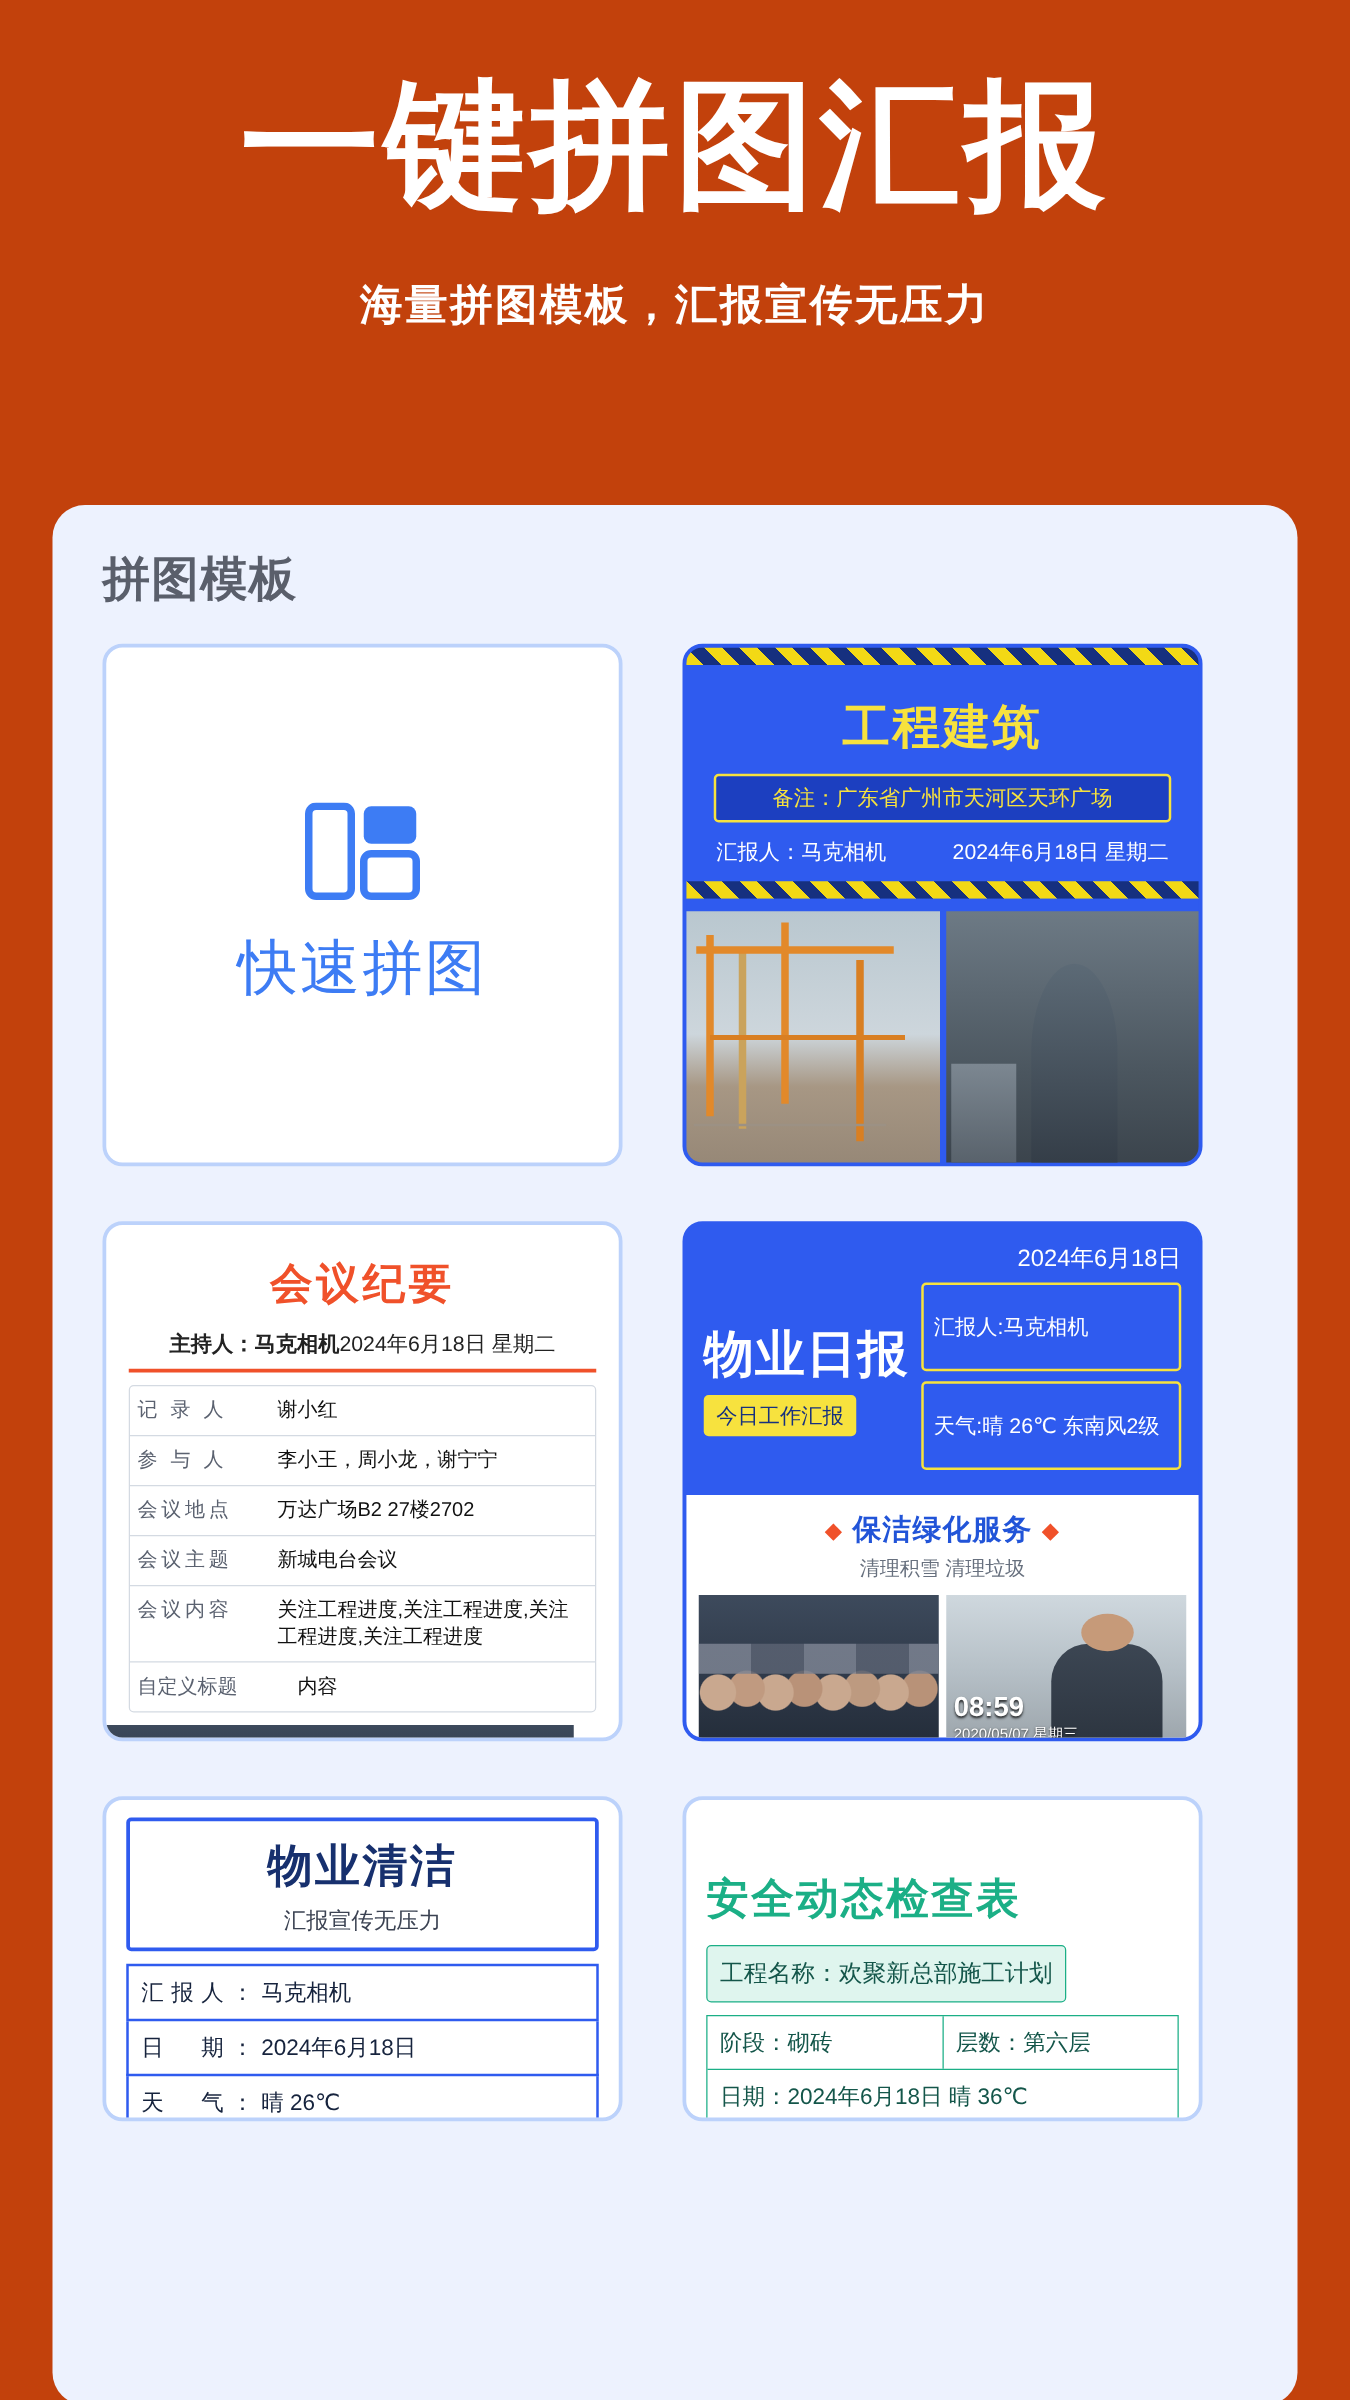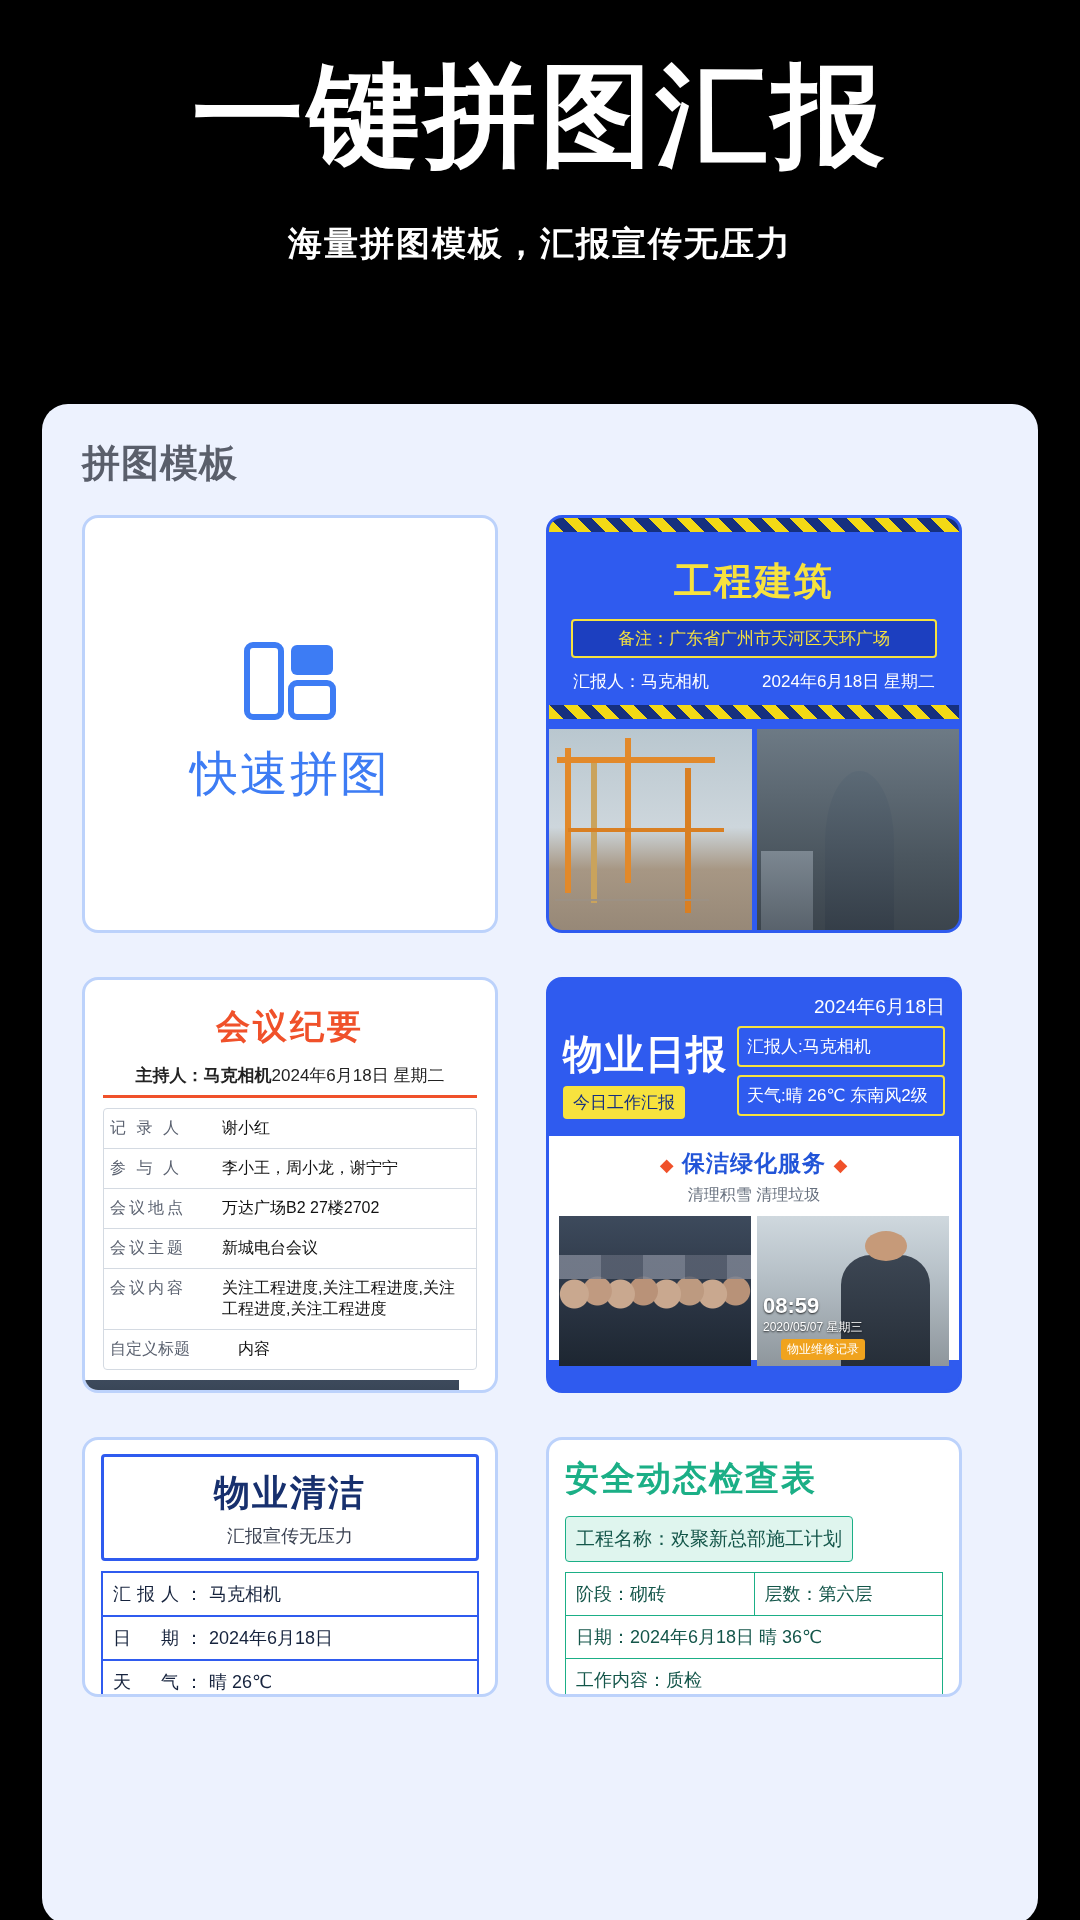--- a/index.html
+++ b/index.html
@@ -2,21 +2,21 @@
 <html><head>
 <meta charset="utf-8">
 <style>
   * { box-sizing: border-box; margin: 0; padding: 0; }
   html, body {
     width: 1080px; height: 1920px;
     font-family: "Liberation Sans", "DejaVu Sans", sans-serif;
     background: #2754F0;
     overflow: hidden;
   }
-  .page { position: relative; width: 1080px; height: 1920px; background: #000000; }
+  .page { position: relative; width: 1080px; height: 1920px; background: #c2410c; }
 
   
   .hero { padding-top: 52px; text-align: center; }
   .hero-title {
     color: #ffffff;
     font-size: 112px;
     font-weight: bold;
     letter-spacing: 4px;
     line-height: 1.15;
   }
@@ -157,21 +157,21 @@
   .c4-date { text-align:right; color:#fff; font-size:19px; margin-bottom: 6px; }
   .c4-row { display:flex; align-items:center; gap:10px; }
   .c4-big { color:#fff; font-size:40px; font-weight:bold; letter-spacing:1px; line-height:1.1; }
   .c4-tag {
     display:inline-block; background:#F7E23E; color:#16307F; font-size:17px;
     padding:5px 10px; border-radius:4px; margin-top:10px;
   }
   .c4-right { flex:1; }
   .c4-box {
     border:2px solid #F7E23E; border-radius:4px; color:#fff; font-size:17px;
-    padding:7px 8px; margin-bottom: 8px; background:#2F5BEF;
+    padding:22px 8px; margin-bottom: 8px; background:#2F5BEF;
   }
   .c4-white { background:#fff; padding: 12px 10px 0; height: 224px; }
   .c4-sec { text-align:center; color:#2154D8; font-size:23px; font-weight:bold; letter-spacing:1px; }
   .c4-sec .dia { color:#F0512A; font-size:18px; vertical-align:middle; }
   .c4-sub { text-align:center; color:#67707E; font-size:16px; margin: 6px 0 10px; }
   .c4-photos { display:flex; gap:6px; height: 150px; }
   .c4-photos > div { flex:1; position:relative; }
   .stamp {
     position:absolute; left:6px; bottom:30px; color:#fff; font-size:22px; font-weight:bold;
     text-shadow: 0 1px 2px rgba(0,0,0,.8);
@@ -187,21 +187,21 @@
   .c5-head { border: 3px solid #2F5BEF; border-radius: 4px; padding: 12px 6px 10px; text-align:center; }
   .c5-title { color:#17306E; font-size:36px; font-weight:bold; letter-spacing:2px; }
   .c5-sub { color:#3B4252; font-size:18px; margin-top:6px; }
   .c5-rows { margin-top: 10px; }
   .c5-row { border:2px solid #2F5BEF; border-top:none; font-size:18px; color:#16233D; padding:9px 10px; }
   .c5-row:first-child { border-top: 2px solid #2F5BEF; }
   .c5-row .k { color:#16233D; letter-spacing: 6px; }
 
   
   .c6 { height: 260px; padding: 16px 16px 0; }
-  .c6-title { color:#1BAF86; font-size:34px; font-weight:bold; letter-spacing:2px; }
+  .c6-title { color:#1BAF86; font-size:34px; font-weight:bold; letter-spacing:2px;margin-top:40px; }
   .c6-name {
     margin-top: 14px; background:#DFF5EE; border:1px solid #1BAF86; border-radius:4px;
     color:#14564A; font-size:19px; padding: 9px 10px; display:inline-block;
   }
   .c6-grid { margin-top: 10px; border:1px solid #1BAF86; }
   .c6-r { display:flex; border-bottom:1px solid #1BAF86; font-size:18px; color:#14564A; }
   .c6-r:last-child { border-bottom:none; }
   .c6-c { flex:1; padding: 9px 10px; }
   .c6-c + .c6-c { border-left:1px solid #1BAF86; }
 </style>

